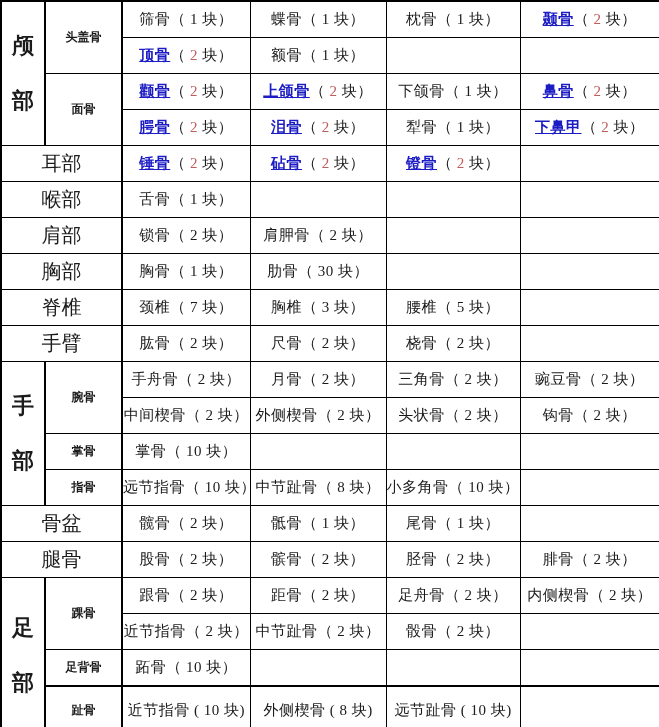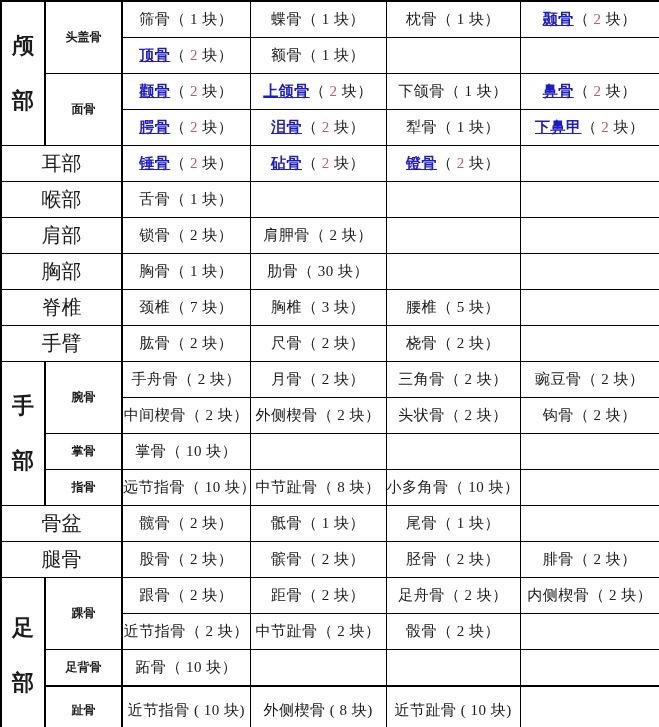--- a/index.html
+++ b/index.html
@@ -217,17 +217,17 @@
         <td class="sub">足背骨</td>
         <td class="bone"><span>跖骨</span><span>（ </span><span>10</span><span> 块）</span></td>
         <td></td>
         <td></td>
         <td></td>
       </tr>
       <tr class="thick-top tall">
         <td class="sub">趾骨</td>
         <td class="bone"><span>近节指骨</span><span> ( </span><span>10</span><span> 块)</span></td>
         <td class="bone"><span>外侧楔骨</span><span> ( </span><span>8</span><span> 块)</span></td>
-        <td class="bone"><span>近节趾骨</span><span> ( </span><span>10</span><span> 块)</span></td>
+        <td class="bone"><span>远节趾骨</span><span> ( </span><span>10</span><span> 块)</span></td>
         <td></td>
       </tr>
     </tbody>
 </table>
 
 </body></html>

